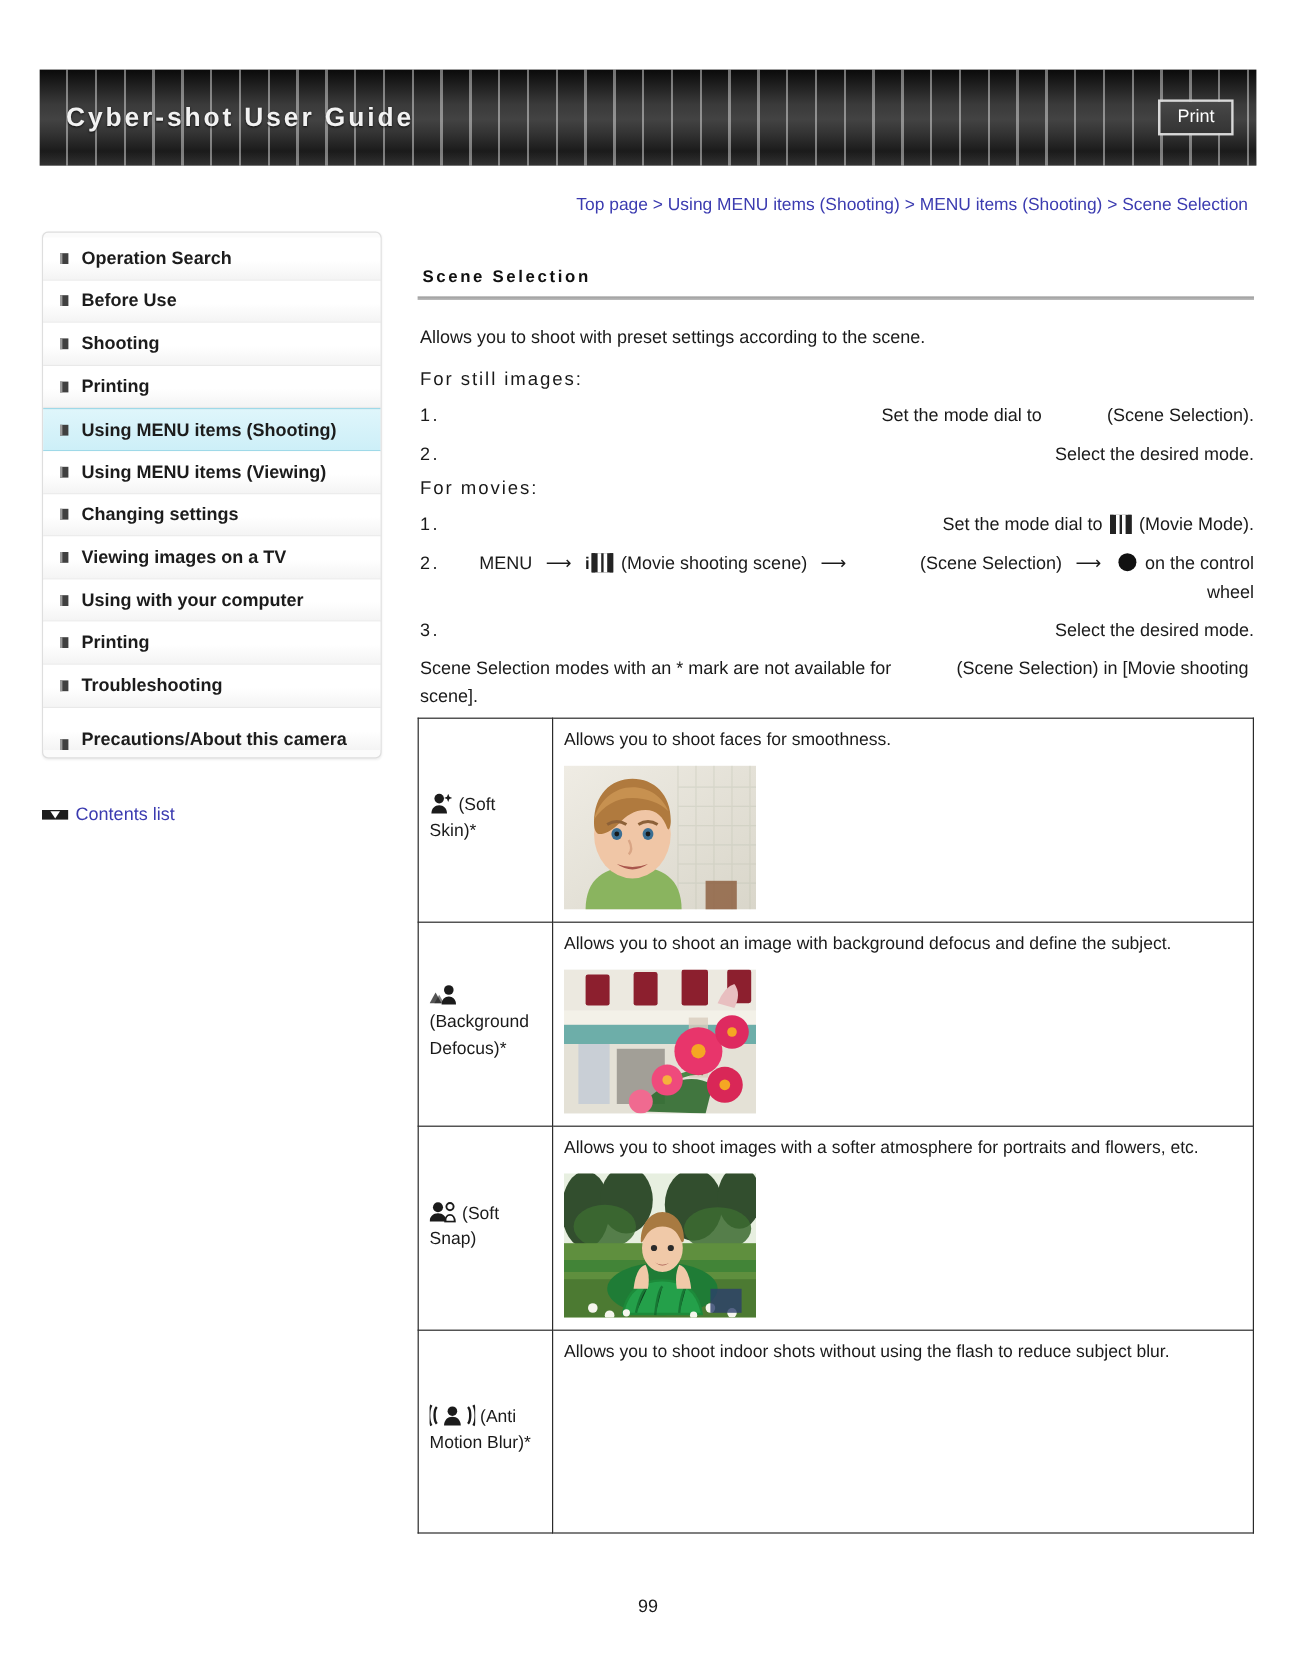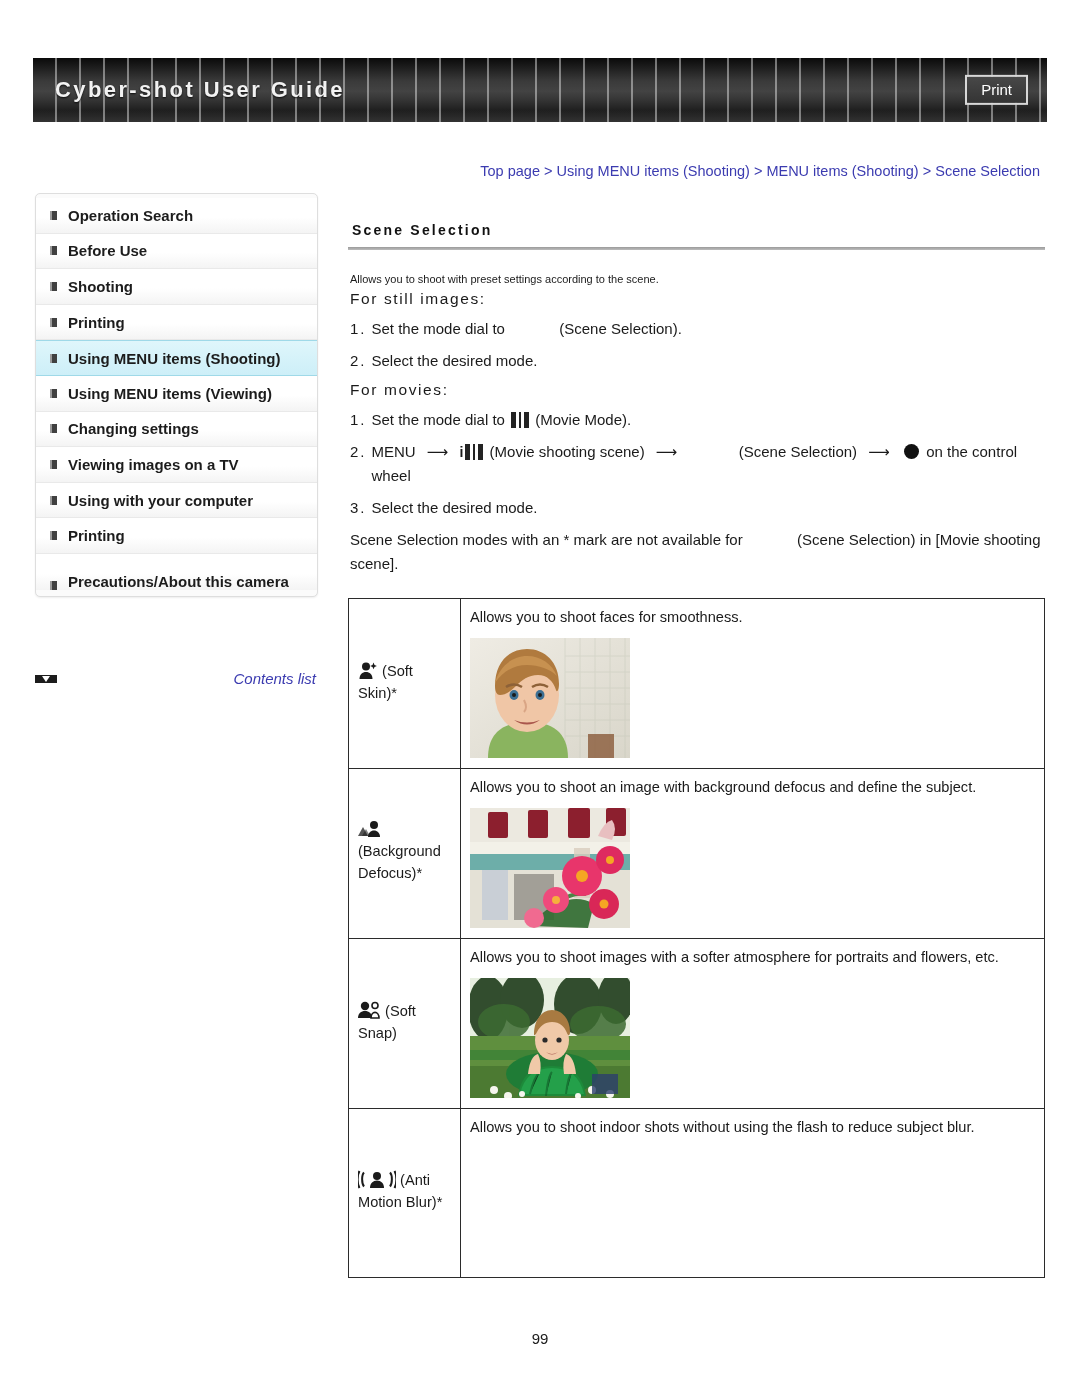--- a/index.html
+++ b/index.html
@@ -9,21 +9,21 @@
     background: #ffffff;
     font-family: "Liberation Sans", sans-serif;
     color: #1a1a1a;
     position: relative;
     overflow: hidden;
   }
 
   
   #header-banner {
     position: absolute; left: 33px; top: 58px;
-    width: 1014px; height: 64px;
+    width: 1014px; height: 80px;
     background:
       repeating-linear-gradient(to right,
         rgba(255,255,255,0.00) 0px,
         rgba(255,255,255,0.00) 22px,
         rgba(255,255,255,0.42) 22px,
         rgba(255,255,255,0.42) 24px),
       linear-gradient(to bottom,
         #0a0a0a 0%, #171717 10%, #3a3a3a 36%, #434343 52%,
         #343434 66%, #1c1c1c 84%, #0c0c0c 100%);
     overflow: hidden;
@@ -97,23 +97,22 @@
     width: 7px; height: 9px;
     background: #404040;
     border-left: 2px solid #9a9a9a;
     margin-right: 11px;
     flex: none;
   }
   .nav-label { white-space: nowrap; }
 
   #contents-list-row {
     position: absolute; left: 35px; top: 670px; width: 283px;
-    display: flex; align-items: center; justify-content: space-between;
+    display: flex; align-items: center; justify-content: flex-start;
     padding-right: 2px;
-    font-style: italic;
   }
   #contents-arrow {
     width: 22px; height: 10px; margin-right: 6px; flex:none;
     display:block;
   }
   #contents-link {
     color: #3b3bb0; font-size: 15px; cursor: pointer;
   }
 
   
@@ -125,33 +124,33 @@
     font-size: 14px; font-weight: bold;
     letter-spacing: 2.2px;
     color: #111;
     margin: 0 0 9px 4px;
   }
   #title-rule {
     height: 3px;
     background: linear-gradient(to bottom,#9a9a9a,#bdbdbd);
     margin-bottom: 21px;
   }
-  .para { font-size: 11px; line-height: 1.5; margin: 0 0 2px 2px; }
+  .para { font-size: 15px; line-height: 1.5; margin: 0 0 14px 2px; }
   .subhead {
     font-size: 15.5px; letter-spacing: 1.6px;
     margin: 1px 0 9px 2px;
   }
   .step {
     font-size: 15px;
     margin: 0 0 9px 2px;
     display: flex; align-items: flex-start;
     line-height: 1.55;
   }
   .step-num { letter-spacing: 2px; margin-right: 5px; flex:none; }
-  .step-body { flex: 1 1 auto; }
+  .step-body { flex: 1 1 auto; text-align: right; }
   .gap-img { display:inline-block; width: 46px; }
   .arrow { margin: 0 7px; }
   .note { font-size: 15px; line-height: 1.55; margin: 2px 0 0 2px; }
 
   
   .ico { display:inline-block; vertical-align:-3px; }
   .ico-film {
     width:18px; height:16px; background:#232323; position:relative;
     margin: 0 2px;
     border-left: 3px solid #232323; border-right: 3px solid #232323;
@@ -243,20 +242,24 @@
       <span class="bullet"></span>
       <span class="nav-label">Viewing images on a TV</span>
     </div>
     <div class="nav-item">
       <span class="bullet"></span>
       <span class="nav-label">Using with your computer</span>
     </div>
     <div class="nav-item">
       <span class="bullet"></span>
       <span class="nav-label">Printing</span>
+    </div>
+    <div class="nav-item">
+      <span class="bullet"></span>
+      <span class="nav-label">Troubleshooting</span>
     </div>
     <div class="nav-item">
       <span class="bullet"></span>
       <span class="nav-label">Precautions/About this camera</span>
     </div>
   </nav>
 
 <div id="contents-list-row">
   <svg id="contents-arrow" viewBox="0 0 22 10">
     <rect x="0" y="1" width="22" height="8" fill="#1c1c1c"></rect>

